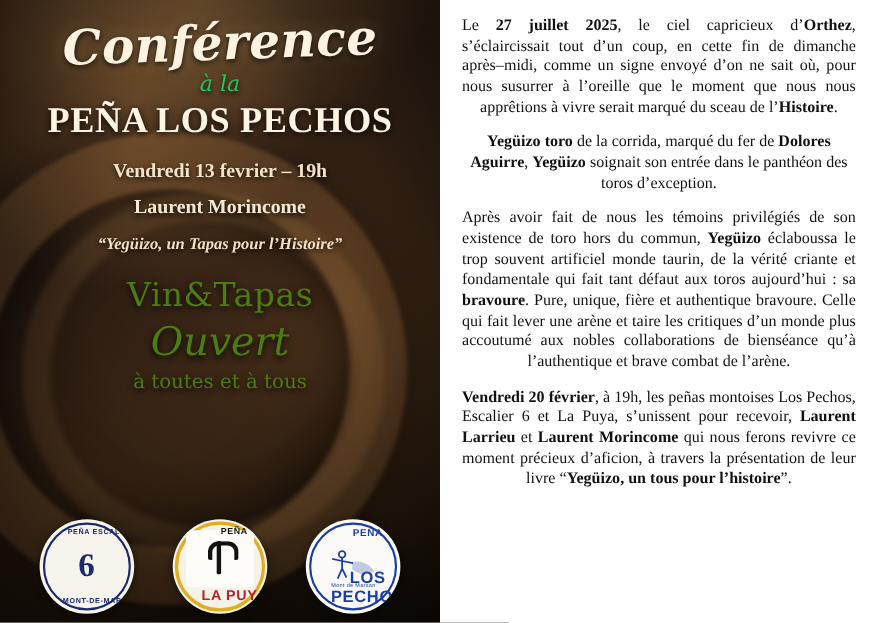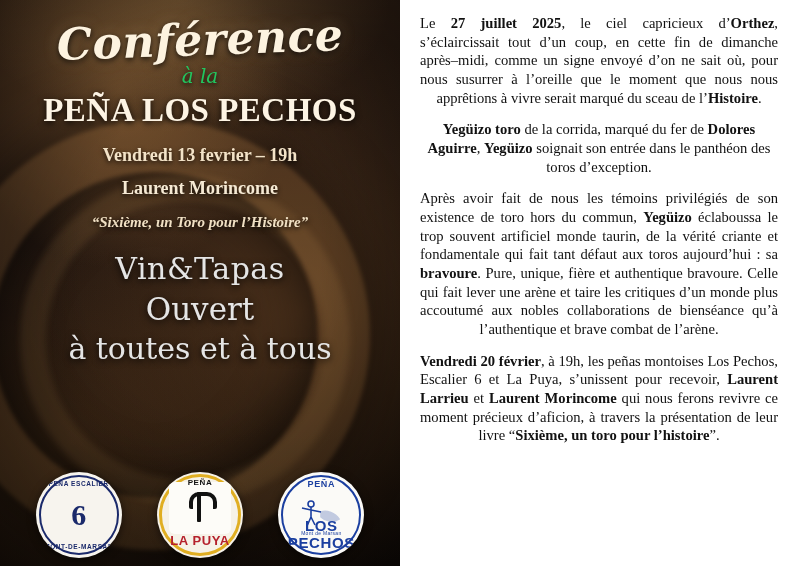--- a/index.html
+++ b/index.html
@@ -111,28 +111,28 @@
     font-family: "Liberation Serif", serif;
     font-style: italic;
     font-weight: bold;
     font-size: 15px;
     color: #f0e0c4;
     margin-top: 14px;
     text-shadow: 0 2px 5px rgba(0,0,0,0.8);
   }
   .vin-block {
     font-family: "DejaVu Serif", serif;
-    color: #e5e5e5;
+    color: #4d7c0f;
     margin-top: 20px;
     line-height: 1.18;
     text-shadow: 0 2px 7px rgba(0,0,0,0.9);
   }
   .vin-1 { font-size: 30px; letter-spacing: 0.5px; }
-  .vin-2 { font-size: 31px; margin-top: 4px; }
-  .vin-3 { font-size: 30px; margin-top: 4px; }
+  .vin-2 { font-size: 36px; margin-top: 4px; font-style: italic; }
+  .vin-3 { font-size: 18px; margin-top: 4px; }
 
   .logos {
     position: absolute;
     left: 0; bottom: 8px;
     width: 400px;
     display: flex;
     justify-content: space-around;
     align-items: flex-end;
     padding: 0 18px;
   }
@@ -150,21 +150,21 @@
     border-radius: 50%;
     border: 2px solid #1b2a6b;
   }
   .logo-escalier .ring-text { border-color: #1b2a6b; }
   .logo-escalier .big6 {
     font-family: "Liberation Serif", serif;
     font-weight: bold; font-size: 30px; color: #1b2a6b;
     line-height: 1;
   }
   .logo-top-txt, .logo-bot-txt {
-    position: absolute; left: 0; width: 100%;
+    position: absolute; left: 13px; width: 100%;
     font-family: "Liberation Sans", sans-serif;
     font-size: 6.5px; font-weight: bold; letter-spacing: 0.6px;
     text-align: center;
   }
   .logo-top-txt { top: 8px; }
   .logo-bot-txt { bottom: 8px; }
   .logo-escalier .logo-top-txt, .logo-escalier .logo-bot-txt { color: #1b2a6b; }
 
   .logo-puya { background: #f6f2e8; }
   .logo-puya .ring-outer {
@@ -229,21 +229,21 @@
     <div class="horn-ring2"></div>
     <div class="glow-top"></div>
     <div class="vignette"></div>
 
     <div class="poster-content">
       <div class="title-script">Conférence</div>
       <div class="title-ala">à la</div>
       <div class="title-pena">PEÑA LOS PECHOS</div>
       <div class="date-line">Vendredi 13 fevrier – 19h</div>
       <div class="speaker">Laurent Morincome</div>
-      <div class="book-title">“Sixième, un Toro pour l’Histoire”</div>
+      <div class="book-title">“Yegüizo, un Tapas pour l’Histoire”</div>
       <div class="vin-block">
         <div class="vin-1">Vin&amp;Tapas</div>
         <div class="vin-2">Ouvert</div>
         <div class="vin-3">à toutes et à tous</div>
       </div>
     </div>
 
     <div class="logos">
 
       <div class="logo logo-escalier">
@@ -274,16 +274,16 @@
         <div class="mid-txt">Mont de Marsan</div>
         <div class="logo-bot-txt">LOS PECHOS</div>
       </div>
     </div>
   </div>
 
   <div class="article">
     <p class="just">Le <b>27 juillet 2025</b>, le ciel capricieux d’<b>Orthez</b>, s’éclaircissait tout d’un coup, en cette fin de dimanche après–midi, comme un signe envoyé d’on ne sait où, pour nous susurrer à l’oreille que le moment que nous nous apprêtions à vivre serait marqué du sceau de l’<b>Histoire</b>.</p>
     <p><b>Yegüizo toro</b> de la corrida, marqué du fer de <b>Dolores Aguirre</b>, <b>Yegüizo</b> soignait son entrée dans le panthéon des toros d’exception.</p>
     <p class="just">Après avoir fait de nous les témoins privilégiés de son existence de toro hors du commun, <b>Yegüizo</b> éclaboussa le trop souvent artificiel monde taurin, de la vérité criante et fondamentale qui fait tant défaut aux toros aujourd’hui : sa <b>bravoure</b>. Pure, unique, fière et authentique bravoure. Celle qui fait lever une arène et taire les critiques d’un monde plus accoutumé aux nobles collaborations de bienséance qu’à l’authentique et brave combat de l’arène.</p>
-    <p class="just"><b>Vendredi 20 février</b>, à 19h, les peñas montoises Los Pechos, Escalier 6 et La Puya, s’unissent pour recevoir, <b>Laurent Larrieu</b> et <b>Laurent Morincome</b> qui nous ferons revivre ce moment précieux d’aficion, à travers la présentation de leur livre “<b>Sixième, un toro pour l’histoire</b>”.</p>
+    <p class="just"><b>Vendredi 20 février</b>, à 19h, les peñas montoises Los Pechos, Escalier 6 et La Puya, s’unissent pour recevoir, <b>Laurent Larrieu</b> et <b>Laurent Morincome</b> qui nous ferons revivre ce moment précieux d’aficion, à travers la présentation de leur livre “<b>Yegüizo, un tous pour l’histoire</b>”.</p>
   </div>
 
 </div>
 
 </body></html>

